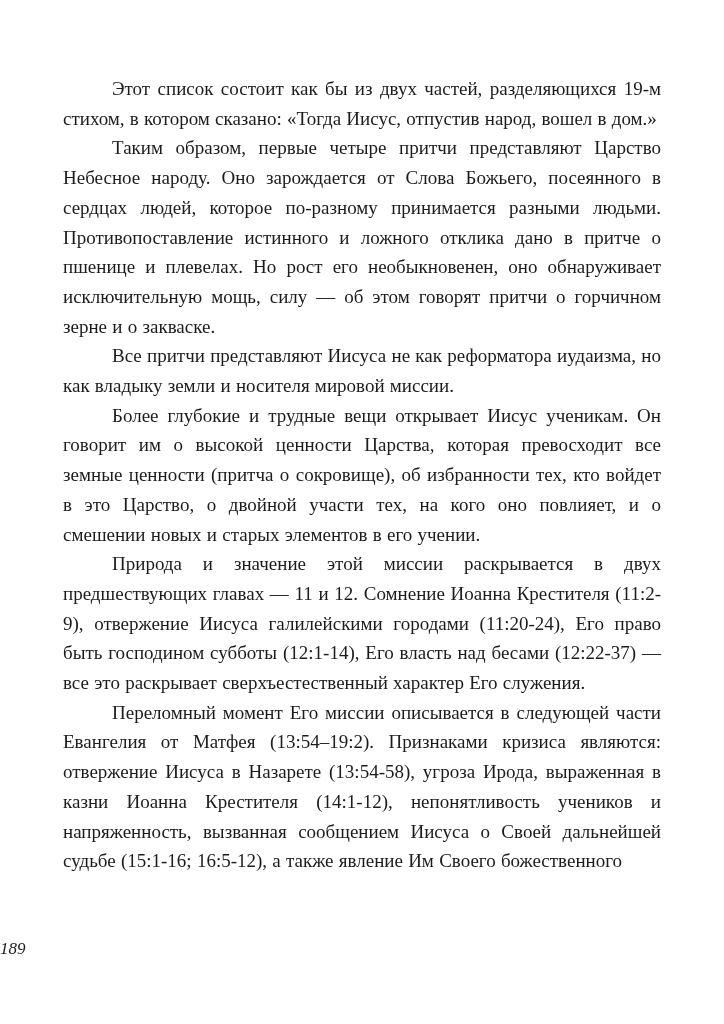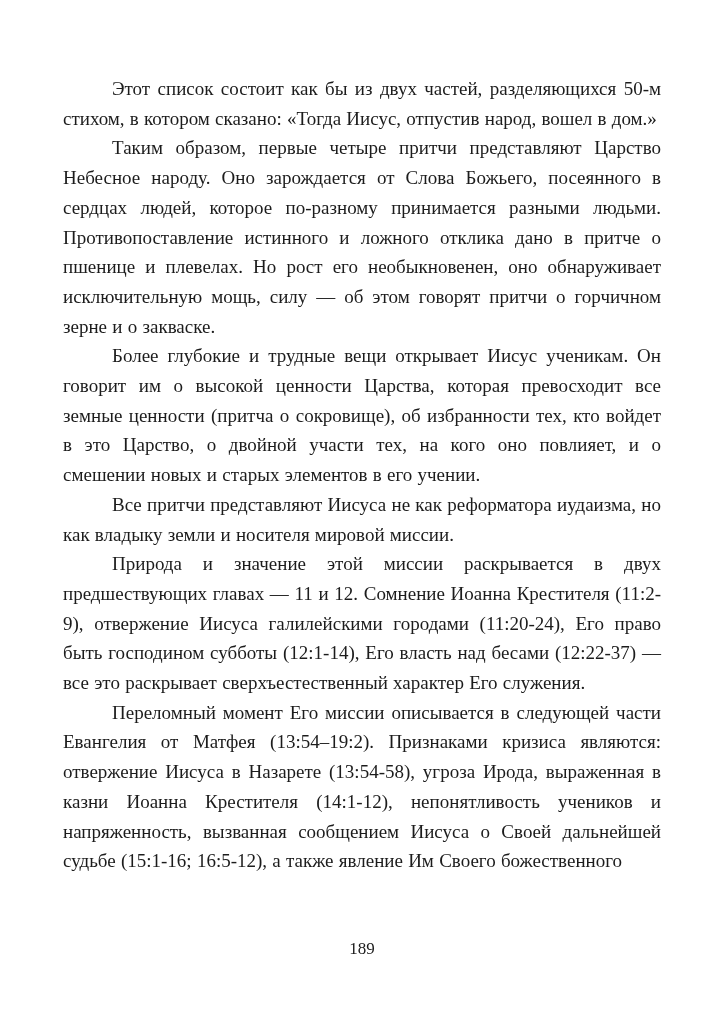--- a/index.html
+++ b/index.html
@@ -30,32 +30,32 @@
     text-align: justify;
     text-justify: inter-word;
     text-indent: 49px;
     word-spacing: 0.5px;
   }
   .page-number {
     position: absolute;
     top: 938px;
     left: 0;
     width: 100%;
-    text-align: center;
     font-size: 17px;
     line-height: 22px;
     color: #1c1c1c;
+    font-style: italic;
   }
 </style>
 </head>
 <body>
 
 <div class="page">
   <div class="content">
-    <p>Этот список состоит как бы из двух частей, разделяющихся 50-м стихом, в котором сказано: «Тогда Иисус, отпустив народ, вошел в дом.»</p>
+    <p>Этот список состоит как бы из двух частей, разделяющихся 19-м стихом, в котором сказано: «Тогда Иисус, отпустив народ, вошел в дом.»</p>
     <p>Таким образом, первые четыре притчи представляют Царство Небесное народу. Оно зарождается от Слова Божьего, посеянного в сердцах людей, которое по-разному принимается разными людьми. Противопоставление истинного и ложного отклика дано в притче о пшенице и плевелах. Но рост его необыкновенен, оно обнаруживает исключительную мощь, силу — об этом говорят притчи о горчичном зерне и о закваске.</p>
+    <p>Все притчи представляют Иисуса не как реформатора иудаизма, но как владыку земли и носителя мировой миссии.</p>
     <p>Более глубокие и трудные вещи открывает Иисус ученикам. Он говорит им о высокой ценности Царства, которая превосходит все земные ценности (притча о сокровище), об избранности тех, кто войдет в это Царство, о двойной участи тех, на кого оно повлияет, и о смешении новых и старых элементов в его учении.</p>
-    <p>Все притчи представляют Иисуса не как реформатора иудаизма, но как владыку земли и носителя мировой миссии.</p>
     <p>Природа и значение этой миссии раскрывается в двух предшествующих главах — 11 и 12. Сомнение Иоанна Крестителя (11:2-9), отвержение Иисуса галилейскими городами (11:20-24), Его право быть господином субботы (12:1-14), Его власть над бесами (12:22-37) — все это раскрывает сверхъестественный характер Его служения.</p>
     <p>Переломный момент Его миссии описывается в следующей части Евангелия от Матфея (13:54–19:2). Признаками кризиса являются: отвержение Иисуса в Назарете (13:54-58), угроза Ирода, выраженная в казни Иоанна Крестителя (14:1-12), непонятливость учеников и напряженность, вызванная сообщением Иисуса о Своей дальнейшей судьбе (15:1-16; 16:5-12), а также явление Им Своего божественного</p>
   </div>
   <div class="page-number">189</div>
 </div>
 
 </body></html>

